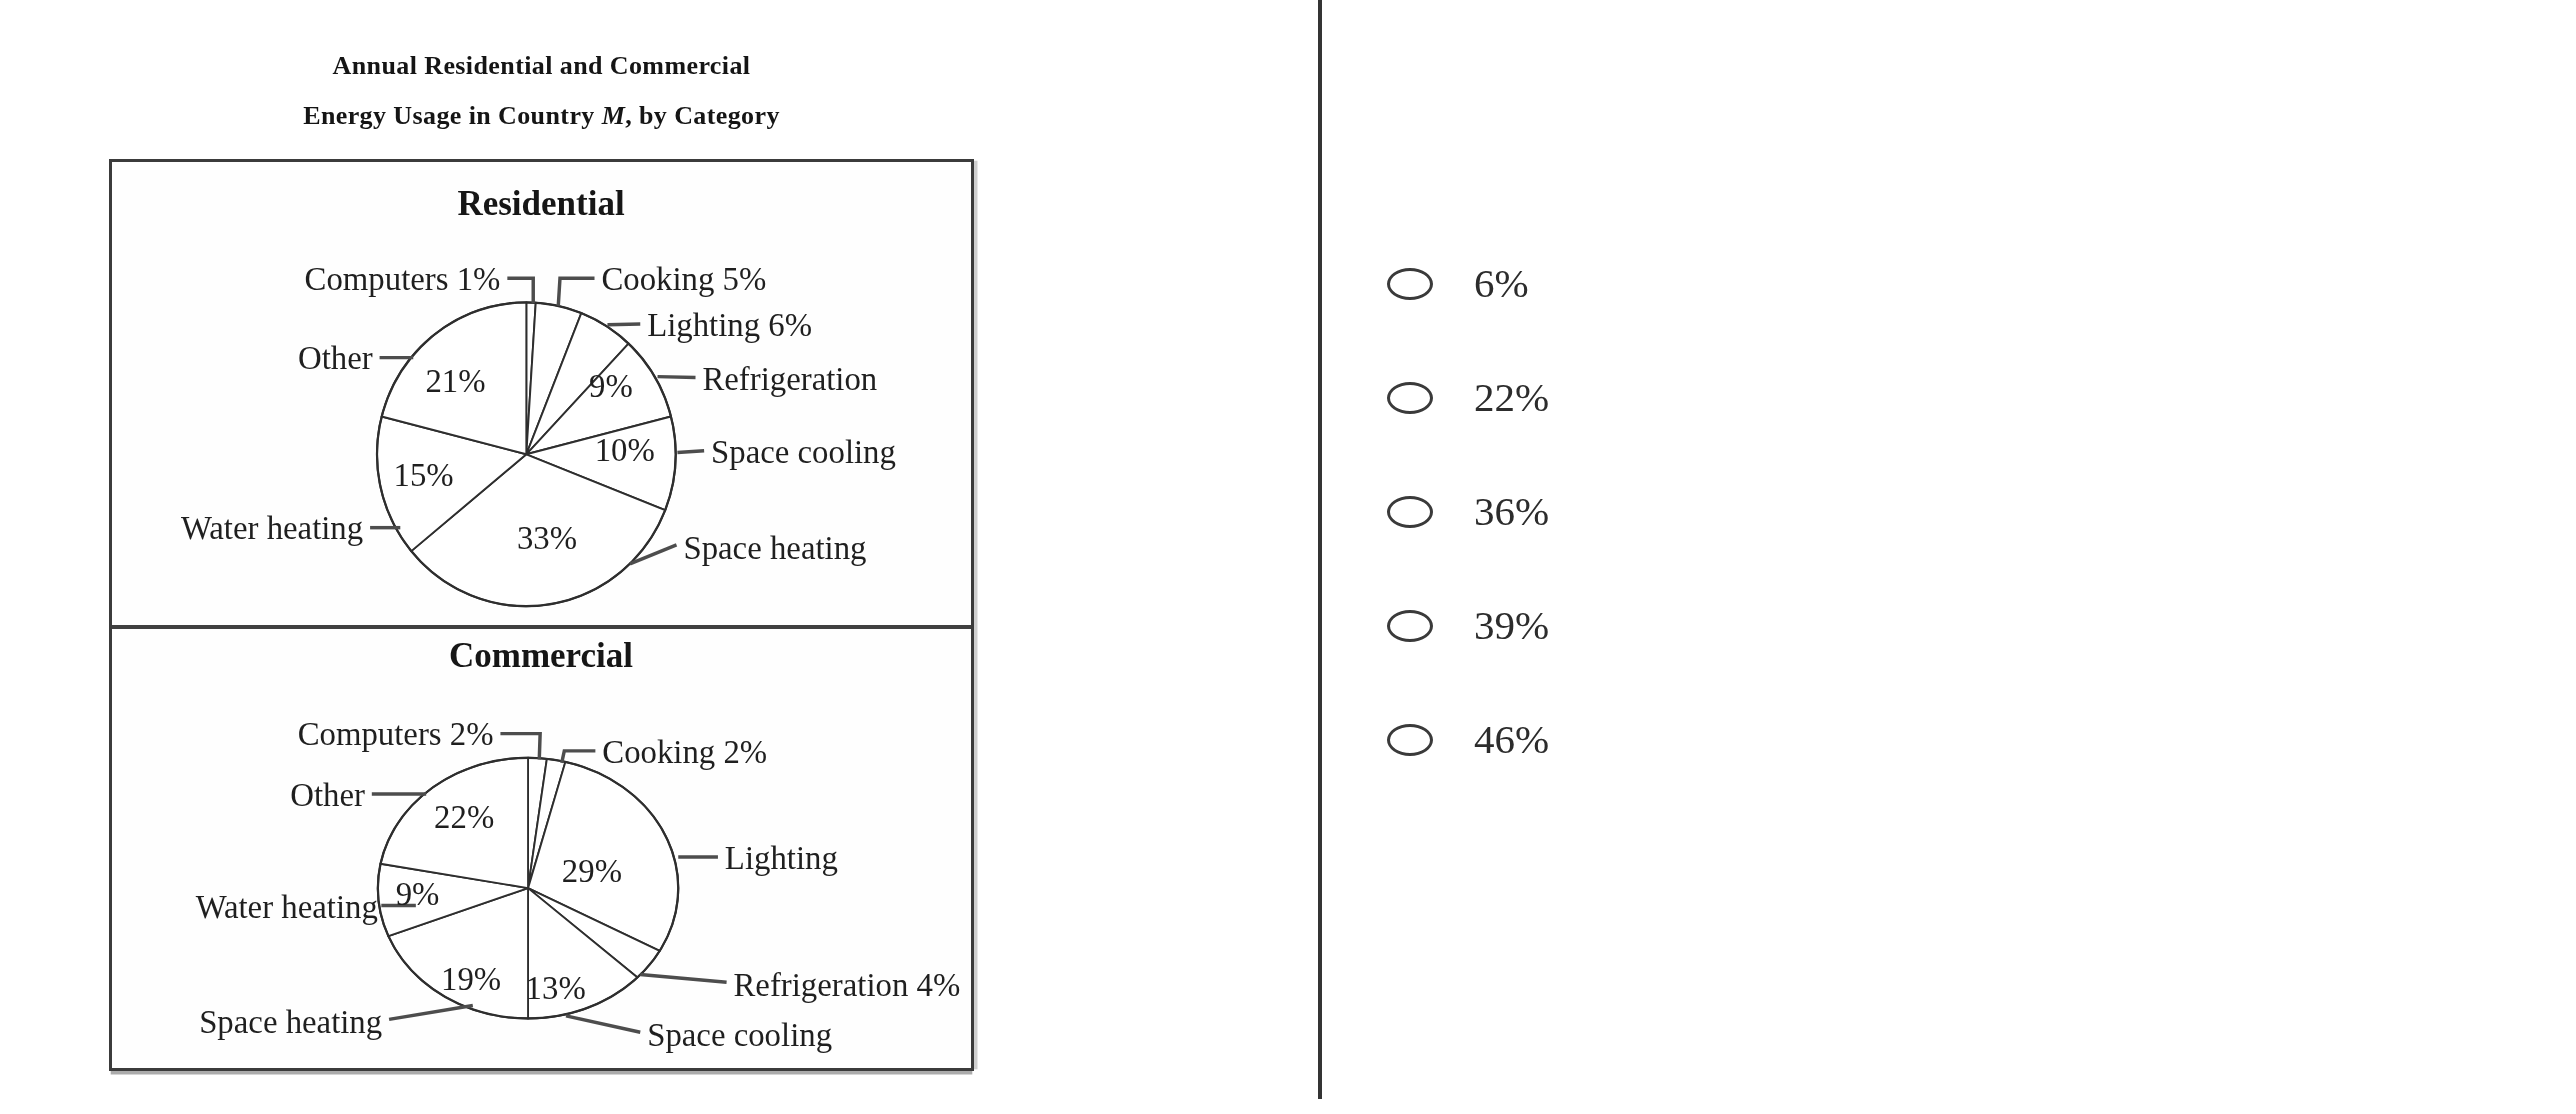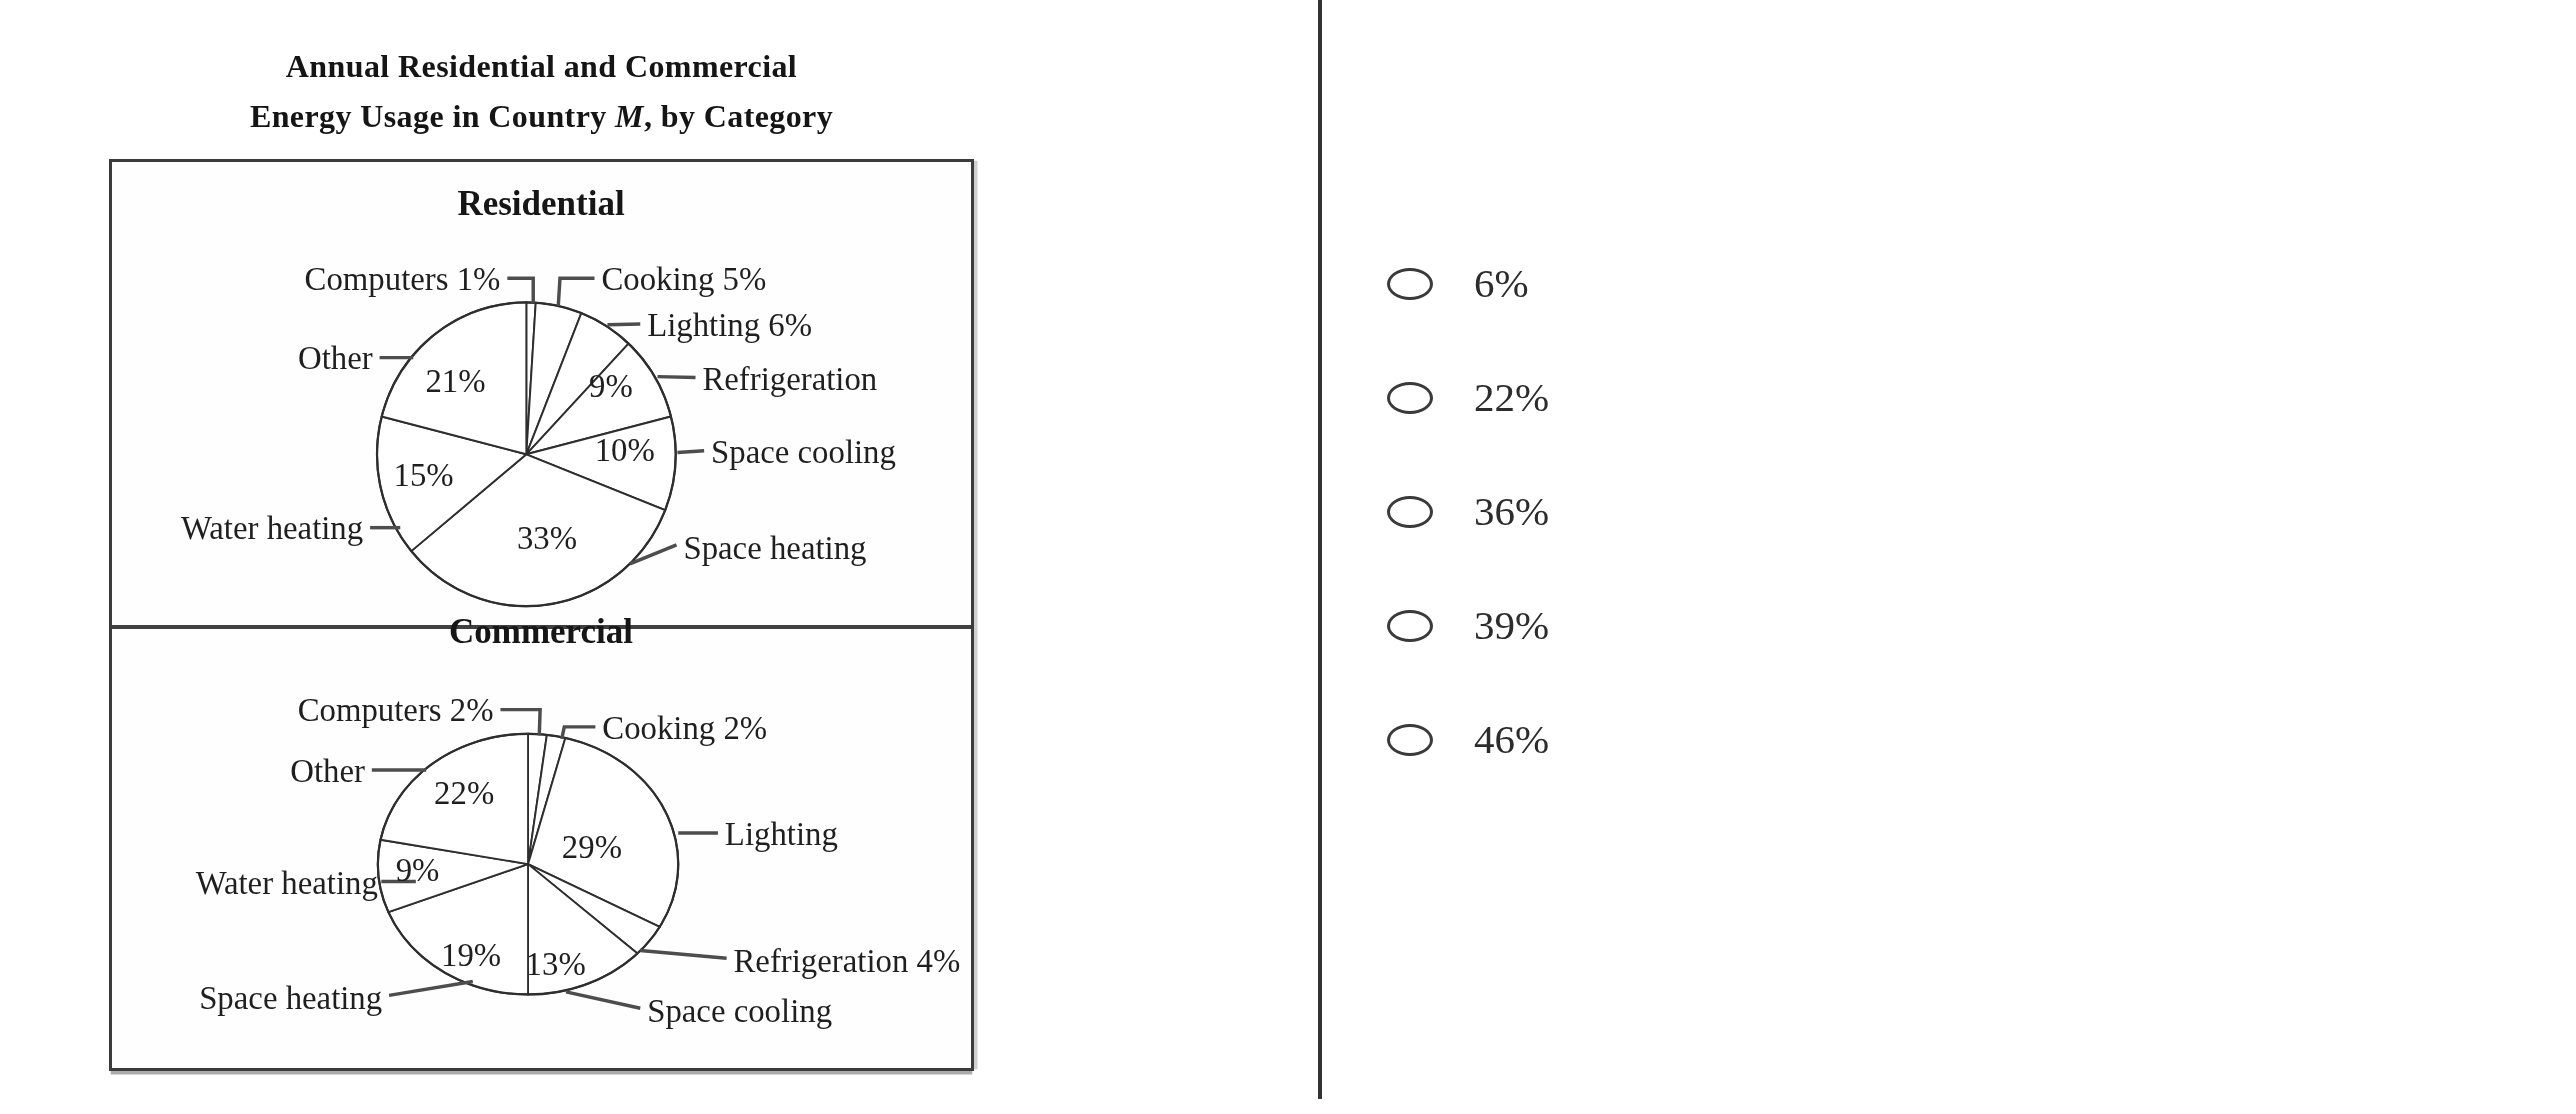--- a/index.html
+++ b/index.html
@@ -3,34 +3,34 @@
 <meta charset="utf-8">
 <style>
   html,body{margin:0;padding:0;background:#ffffff;}
   .screen{
     position:relative;width:2576px;height:1115px;background:#ffffff;overflow:hidden;
     font-family:"Liberation Serif","DejaVu Serif",serif;color:#1f1f1f;
   }
   
   .figure-title{
     position:absolute;left:109px;top:41px;width:865px;text-align:center;
-    font-size:32px;line-height:50px;font-weight:bold;color:#151515;letter-spacing:0.4px;
+    font-size:26px;line-height:50px;font-weight:bold;color:#151515;letter-spacing:0.4px;
   }
   .figure-title .it{font-style:italic;}
   .chart-frame{
     position:absolute;left:109px;top:159px;width:865px;height:912px;
     border:3.5px solid #3b3b3b;box-sizing:border-box;background:#fefefe;
     box-shadow:0 5.2px 0 -1.7px #ababab,5.2px 0 0 -1.7px #cfcfcf;
   }
   .chart-split{
     position:absolute;left:0;top:463px;width:100%;height:4.3px;background:#404040;
   }
   .chart-box{position:absolute;left:0;width:858px;}
   .chart-box.res{top:8px;height:465px;}
-  .chart-box.com{top:443px;height:438px;}
+  .chart-box.com{top:467px;height:438px;}
   .box-title{
     position:absolute;width:100%;text-align:center;font-weight:bold;
     font-size:35px;color:#161616;
   }
   .box-title.res{top:14px;}
   .box-title.com{top:7px;}
   .pie-svg{position:absolute;left:0;top:0;width:100%;height:100%;}
   
   .divider{position:absolute;left:1318px;top:0;width:4.3px;height:1099px;background:#343434;}
   

